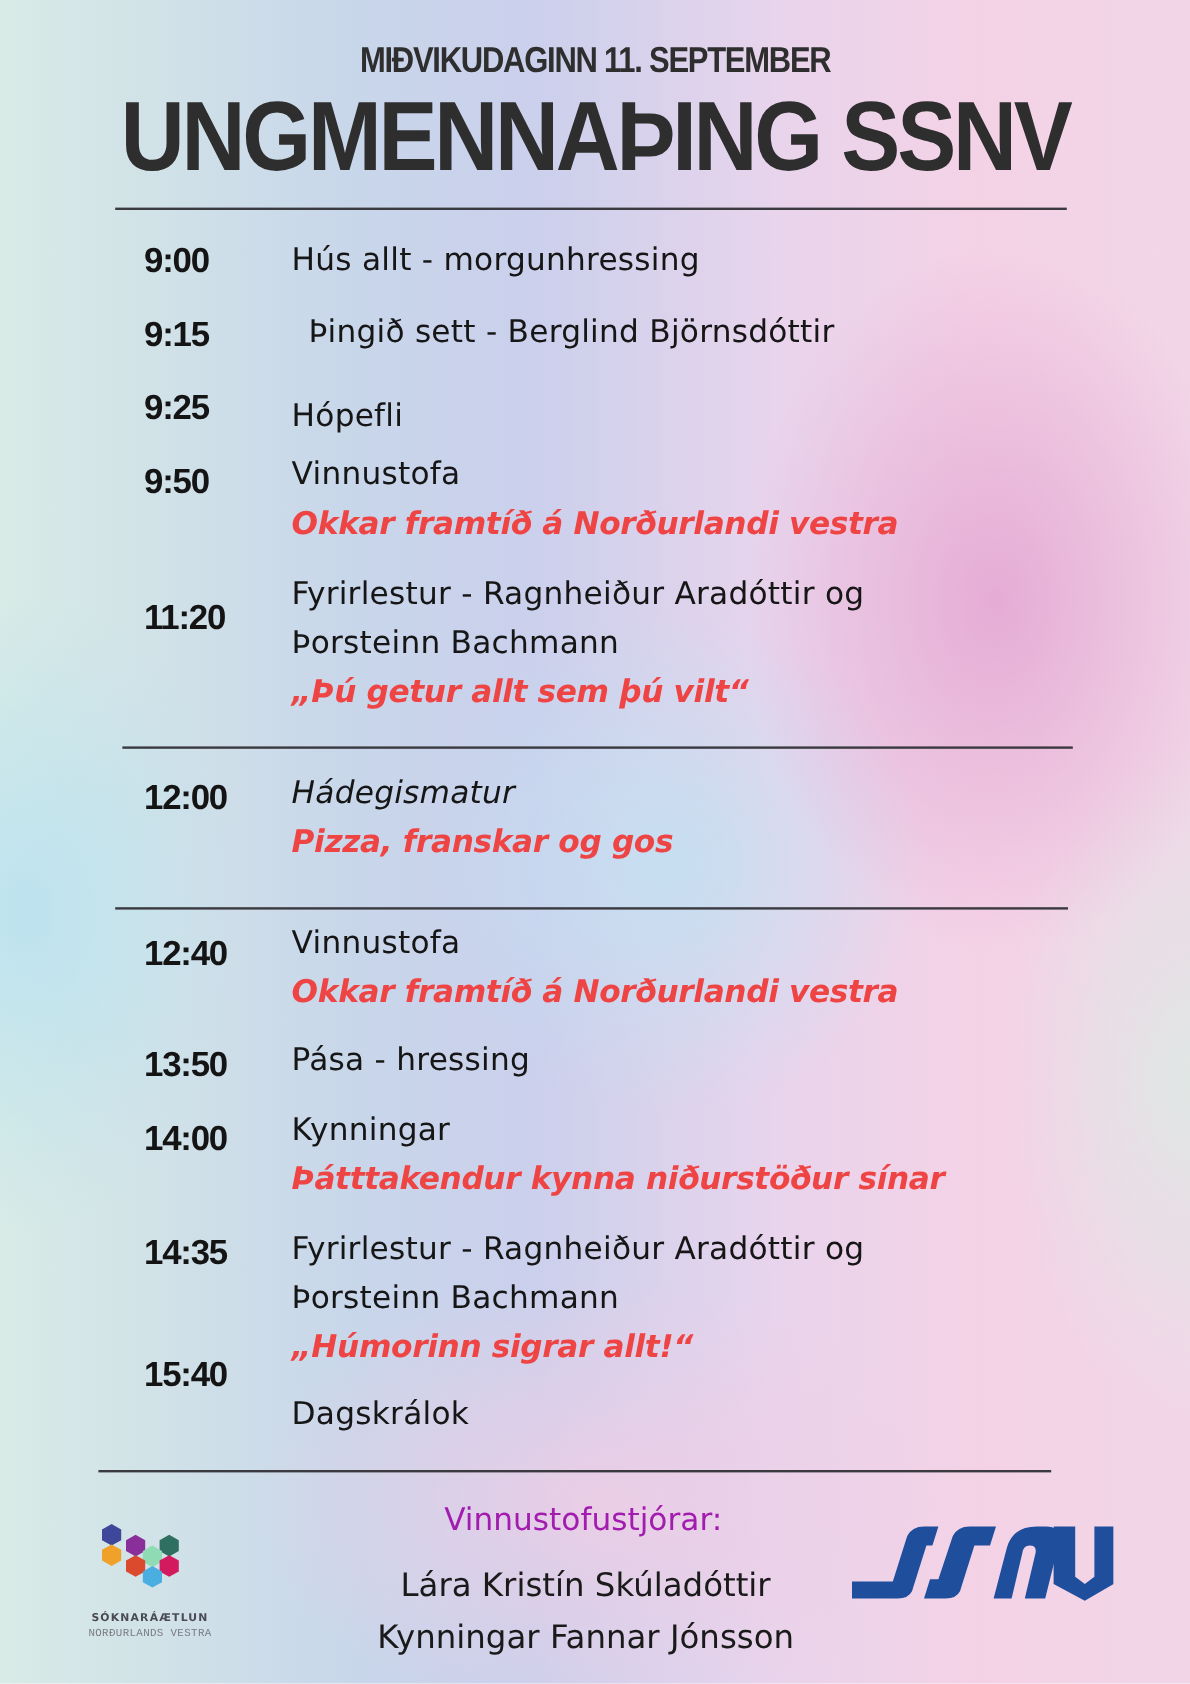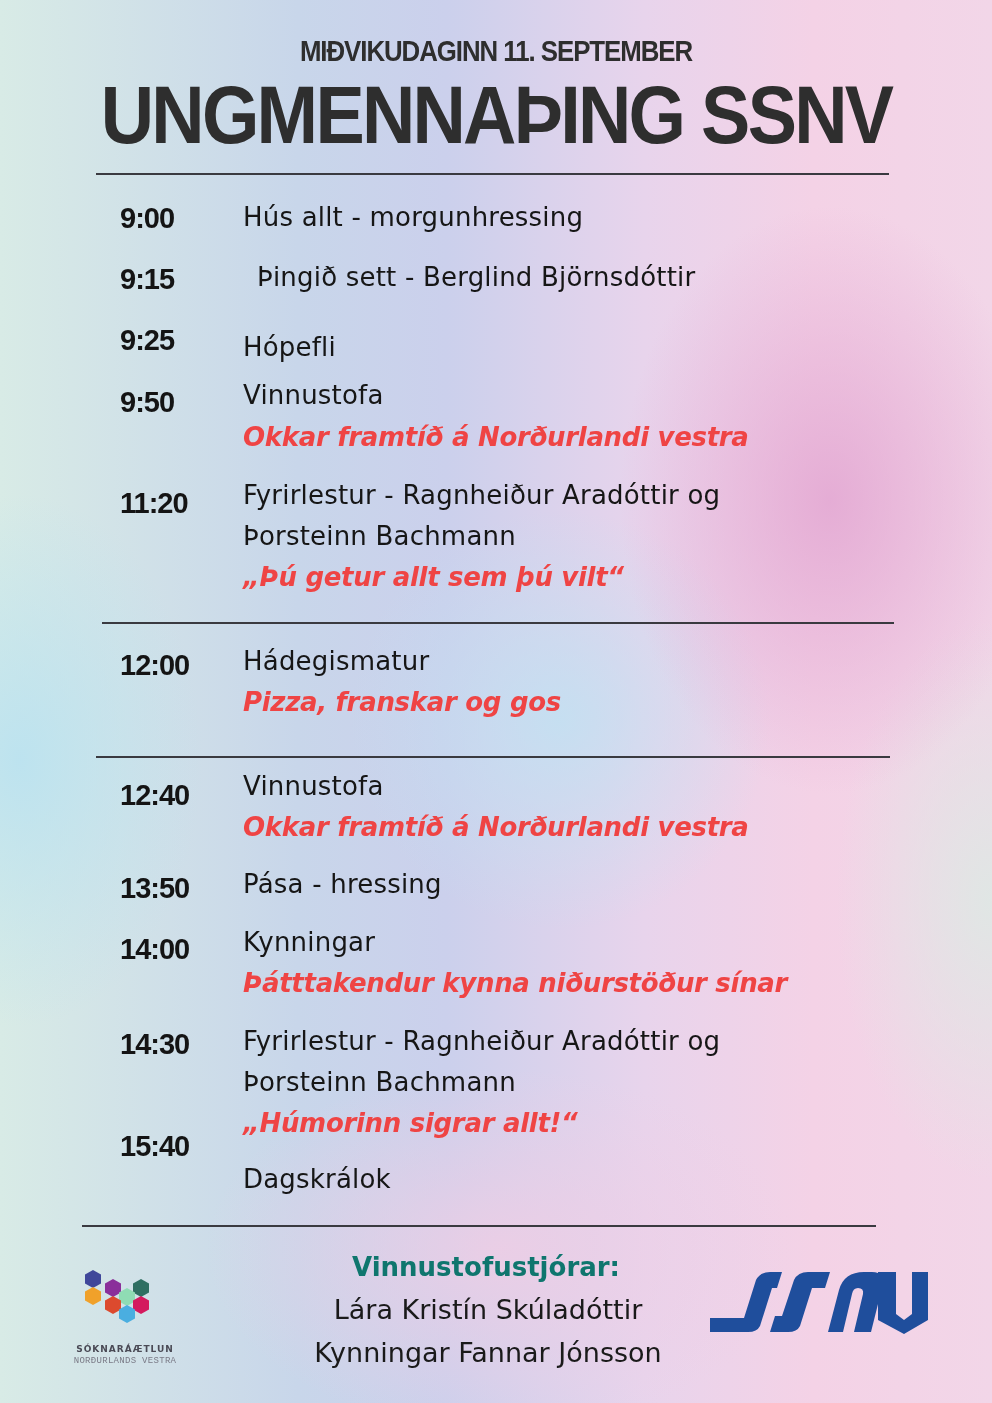--- a/index.html
+++ b/index.html
@@ -38,25 +38,25 @@
     font-size: 26px; color: #161616; line-height: 36px; letter-spacing: 0.2px;
     white-space: nowrap;
   }
   .emph {
     left: 243px; font-family: "DejaVu Sans", sans-serif; font-weight: bold; font-style: italic;
     font-size: 26px; color: #ef4444; line-height: 36px; letter-spacing: -0.3px;
     white-space: nowrap;
   }
   .footer-heading {
     left: 0; width: 972px; top: 1252px; text-align: center;
-    font-family: "DejaVu Sans", sans-serif; font-weight: bold; font-size: 26px; color: #0f766e;
+    font-family: "DejaVu Sans", sans-serif; font-weight: normal; font-size: 26px; color: #a21caf;
   }
   .footer-name {
     left: 0; width: 976px; text-align: center;
-    font-family: "DejaVu Sans", sans-serif; font-size: 27px; color: #1a1a1a;
+    font-family: "DejaVu Sans", sans-serif; font-size: 27px; color: #1a1a1a; margin-top: 12px;
   }
   .logo-left { left: 60px; top: 1268px; width: 130px; height: 100px; }
   .logo-left .l1 {
     position: absolute; left: 0; width: 130px; top: 76px; text-align: center;
     font-family: "DejaVu Sans", sans-serif; font-weight: bold; font-size: 9px;
     letter-spacing: 1px; color: #4a4a55;
   }
   .logo-left .l2 {
     position: absolute; left: 0; width: 130px; top: 88px; text-align: center;
     font-family: Liberation Mono, monospace; font-size: 9px; letter-spacing: 0.3px; color: #7a7a86;
@@ -82,52 +82,52 @@
   <div>
     <div class="abs time" style="top:322px;">9:25</div>
     <div class="abs desc" style="top:329px;">Hópefli</div>
   </div>
   <div>
     <div class="abs time" style="top:384px;text-align:center;">9:50</div>
     <div class="abs desc" style="top:377px;">Vinnustofa</div>
     <div class="abs emph" style="top:419px;">Okkar framtíð á Norðurlandi vestra</div>
   </div>
   <div>
-    <div class="abs time" style="top:485px;">11:20</div>
+    <div class="abs time" style="top:497px;">11:20</div>
     <div class="abs desc" style="top:477px;">Fyrirlestur - Ragnheiður Aradóttir og</div>
     <div class="abs desc" style="top:518px;">Þorsteinn Bachmann</div>
     <div class="abs emph" style="top:559px;">„Þú getur allt sem þú vilt“</div>
   </div>
 
   <div class="abs rule" style="left:102px; width:792px; top:622px;"></div>
 
   <div>
     <div class="abs time" style="top:647px;">12:00</div>
-    <div class="abs desc" style="top:643px;">Hádegismatur</div>
+    <div class="abs desc" style="top:643px;font-style:italic;">Hádegismatur</div>
     <div class="abs emph" style="top:684px;">Pizza, franskar og gos</div>
   </div>
 
   <div class="abs rule" style="left:96px; width:794px; top:756px;"></div>
 
   <div>
     <div class="abs time" style="top:777px;">12:40</div>
     <div class="abs desc" style="top:768px;">Vinnustofa</div>
     <div class="abs emph" style="top:809px;">Okkar framtíð á Norðurlandi vestra</div>
   </div>
   <div>
     <div class="abs time" style="top:870px;">13:50</div>
     <div class="abs desc" style="top:866px;">Pása - hressing</div>
   </div>
   <div>
     <div class="abs time" style="top:931px;">14:00</div>
     <div class="abs desc" style="top:924px;">Kynningar</div>
     <div class="abs emph" style="top:965px;">Þátttakendur kynna niðurstöður sínar</div>
   </div>
   <div>
-    <div class="abs time" style="top:1026px;">14:30</div>
+    <div class="abs time" style="top:1026px;">14:35</div>
     <div class="abs desc" style="top:1023px;">Fyrirlestur - Ragnheiður Aradóttir og</div>
     <div class="abs desc" style="top:1064px;">Þorsteinn Bachmann</div>
     <div class="abs emph" style="top:1105px;">„Húmorinn sigrar allt!“</div>
   </div>
   <div>
     <div class="abs time" style="top:1128px;">15:40</div>
     <div class="abs desc" style="top:1161px;">Dagskrálok</div>
   </div>
 </div>
 

